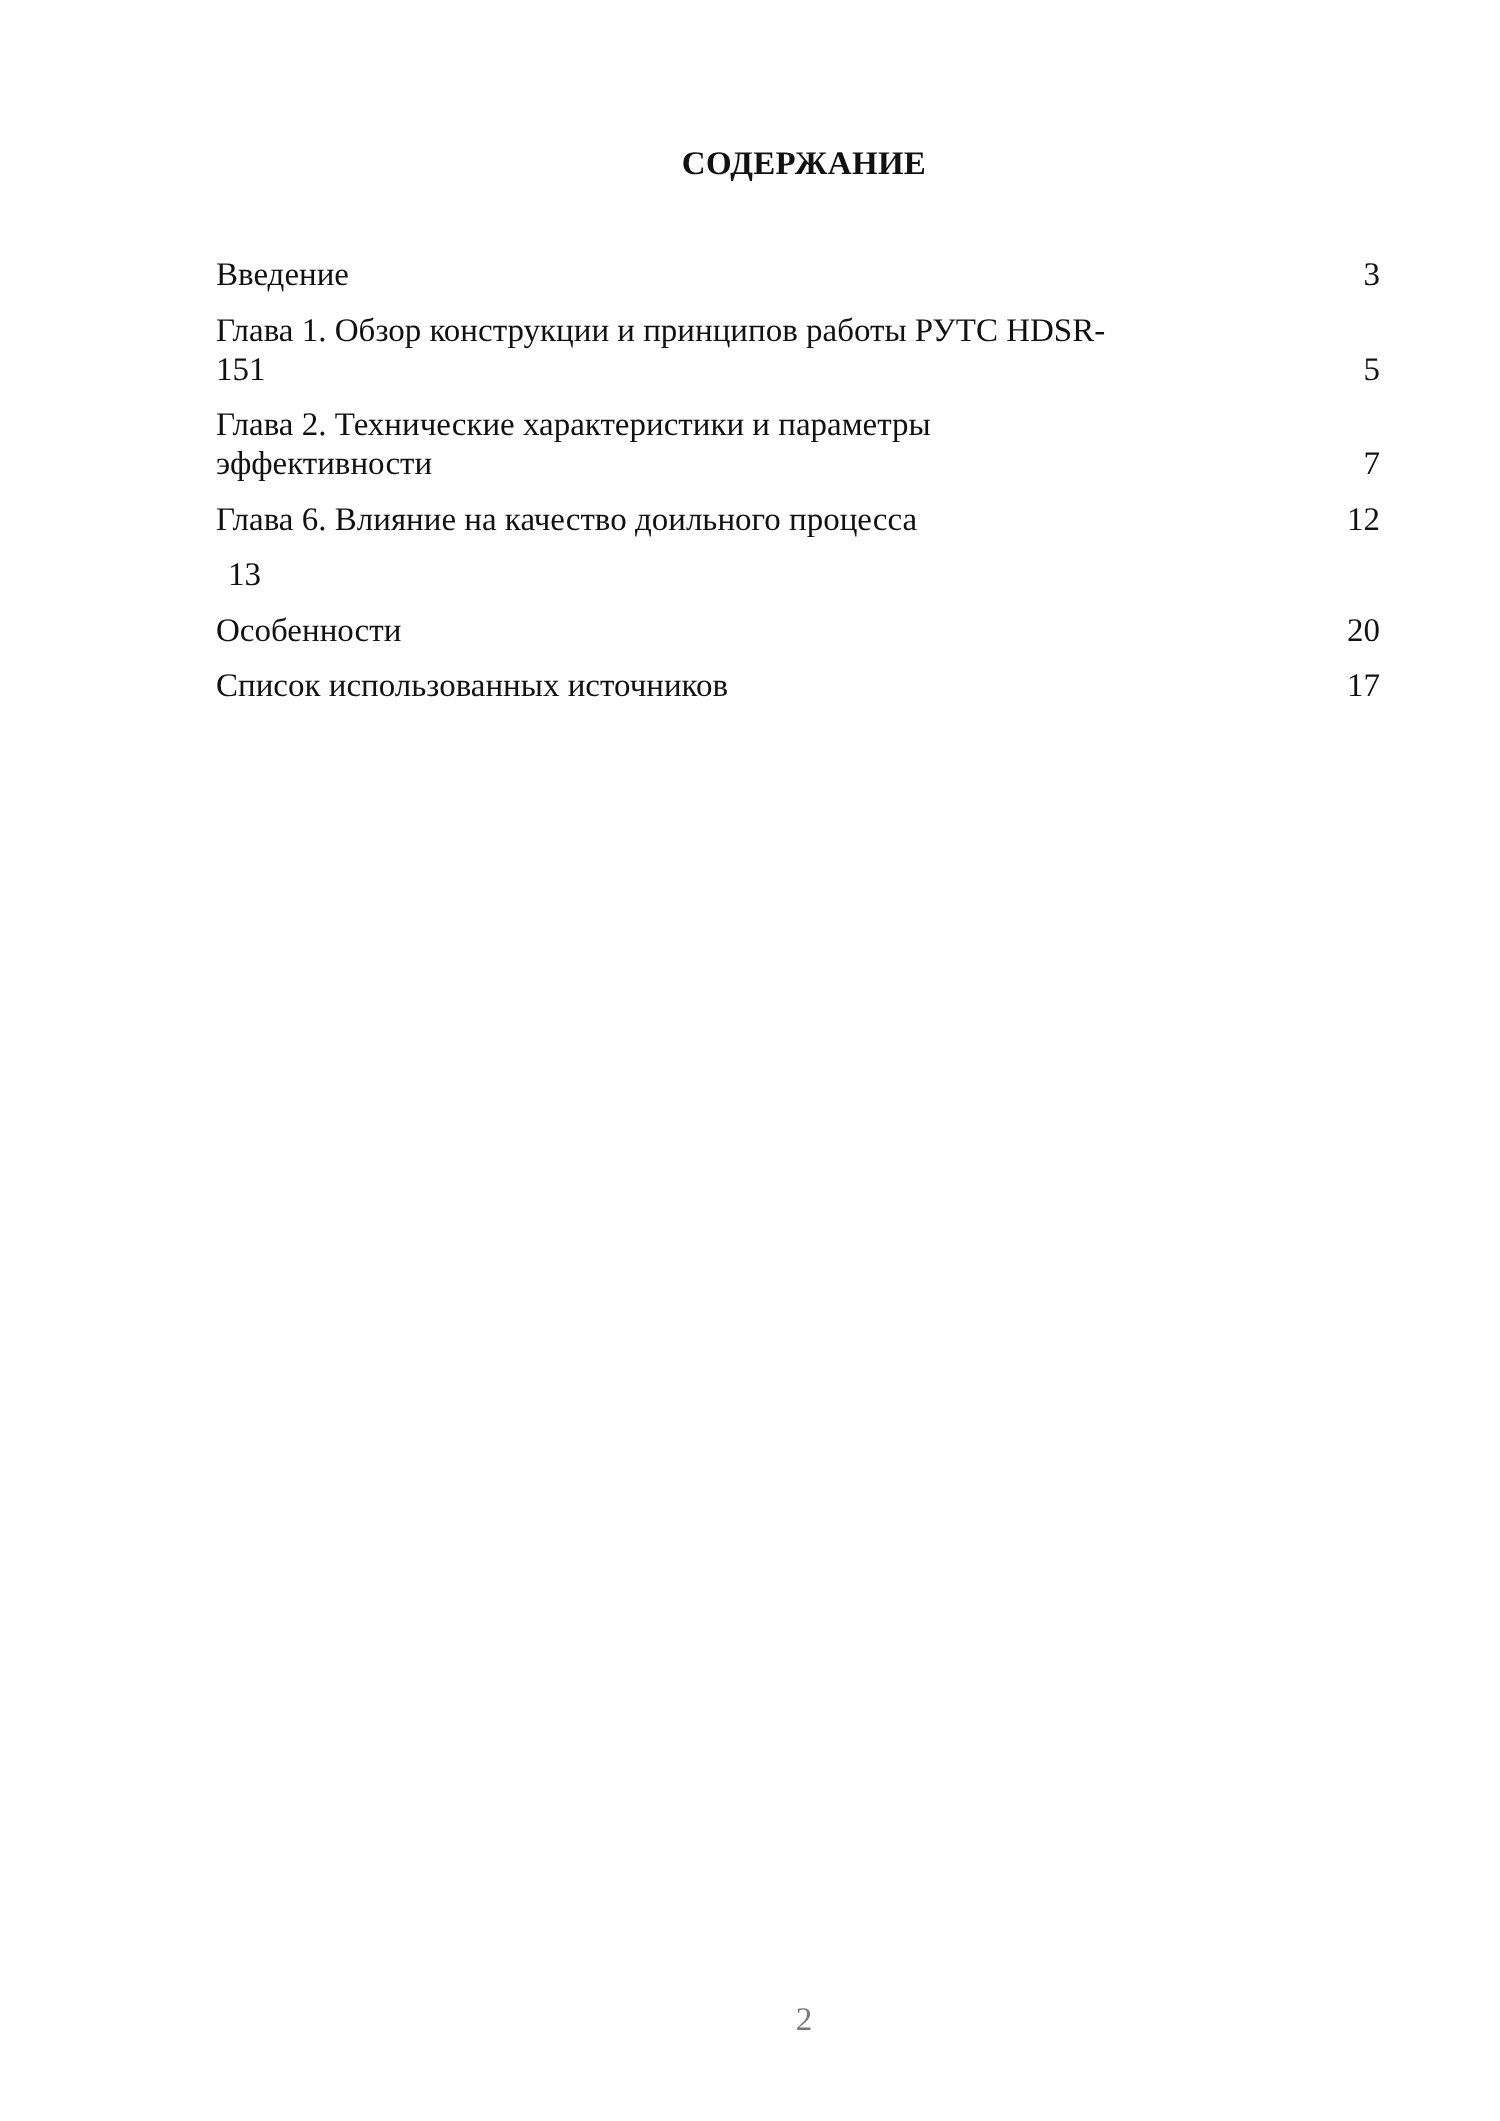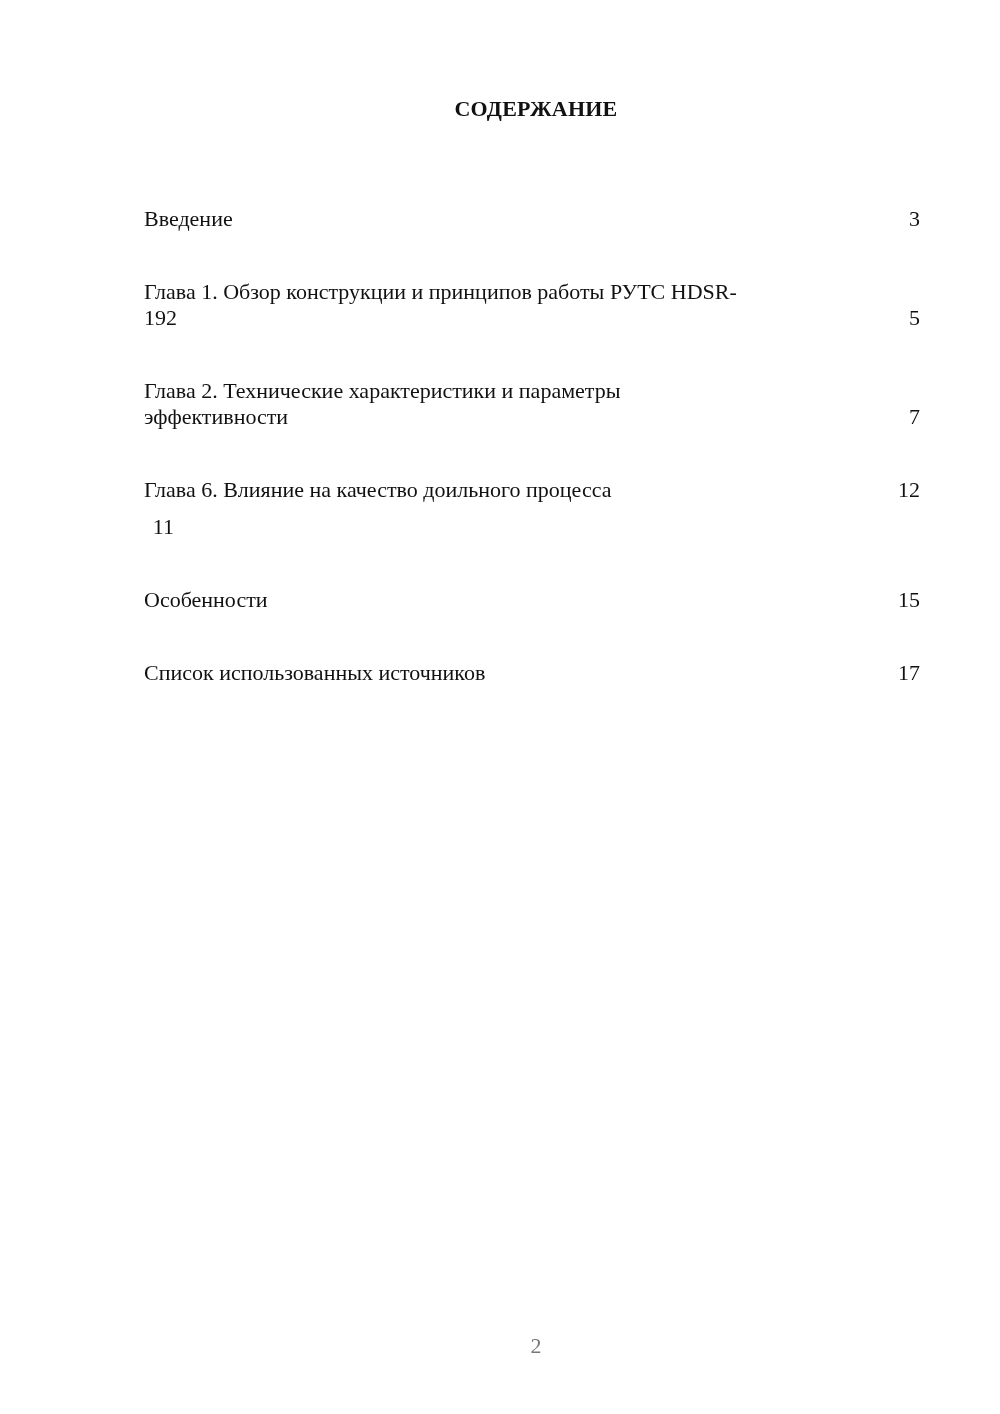--- a/index.html
+++ b/index.html
@@ -34,21 +34,20 @@
     .toc-row {
       display: flex;
       justify-content: space-between;
       align-items: flex-end;
       font-size: 22px;
       line-height: 26px;
       margin-bottom: 11px;
     }
     .toc-label {
       max-width: 620px;
-      margin-top: 36px;
     }
     .toc-page {
       text-align: right;
       min-width: 30px;
     }
     .page-number {
       position: absolute;
       top: 1333px;
       left: 0;
       width: 1072px;
@@ -62,37 +61,37 @@
 
 <div>
   <div class="title">СОДЕРЖАНИЕ</div>
 
   <div class="toc">
     <div class="toc-row">
       <span class="toc-label">Введение</span>
       <span class="toc-page">3</span>
     </div>
     <div class="toc-row">
-      <span class="toc-label">Глава 1. Обзор конструкции и принципов работы РУТС HDSR-192</span>
+      <span class="toc-label">Глава 1. Обзор конструкции и принципов работы РУТС HDSR-151</span>
       <span class="toc-page">5</span>
     </div>
     <div class="toc-row">
       <span class="toc-label">Глава 2. Технические характеристики и параметры эффективности</span>
       <span class="toc-page">7</span>
     </div>
     <div class="toc-row">
       <span class="toc-label">Глава 6. Влияние на качество доильного процесса</span>
       <span class="toc-page">12</span>
     </div>
     <div class="toc-row">
-      <span class="toc-page">11</span>
+      <span class="toc-page">13</span>
     </div>
     <div class="toc-row">
       <span class="toc-label">Особенности</span>
-      <span class="toc-page">15</span>
+      <span class="toc-page">20</span>
     </div>
     <div class="toc-row">
       <span class="toc-label">Список использованных источников</span>
       <span class="toc-page">17</span>
     </div>
   </div>
 
   <div class="page-number">2</div>
 </div>
 

